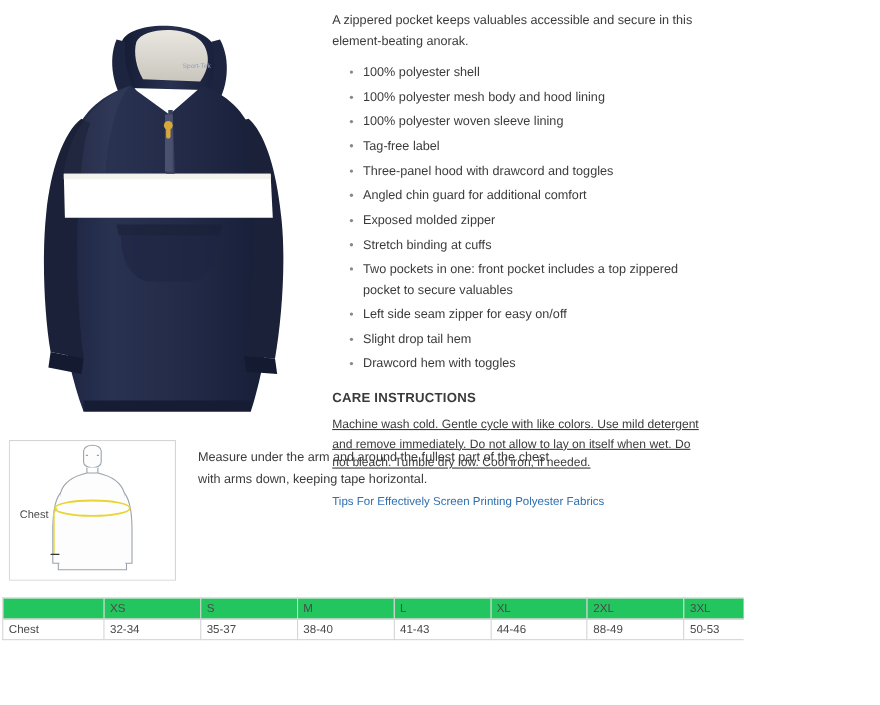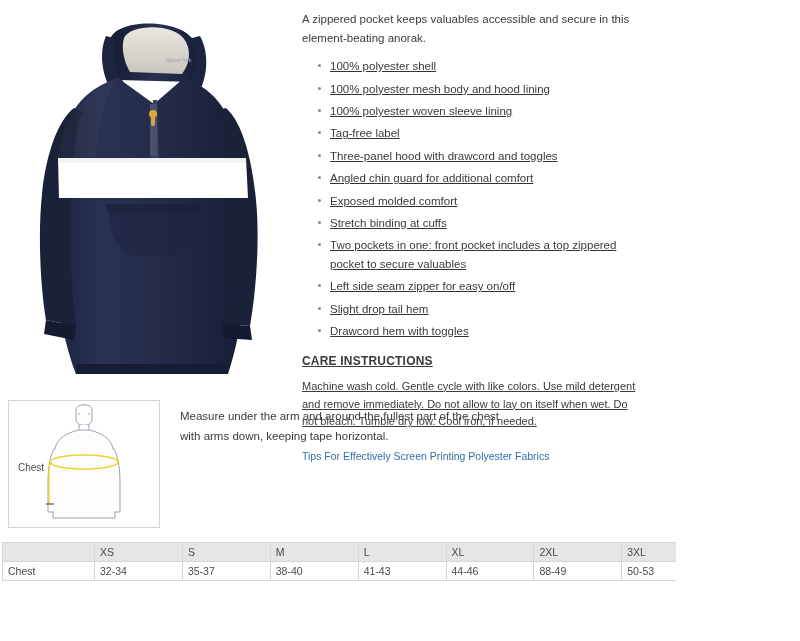--- a/index.html
+++ b/index.html
@@ -49,21 +49,20 @@
   .intro {
     margin: 0 0 10px 0;
     font-size: 11.5px;
     color: #3b3b3b;
     line-height: 1.62;
   }
   ul.features {
     margin: 0 0 12px 0;
     padding: 0 0 0 16px;
     list-style: none;
-    text-decoration: underline;
   }
   ul.features li {
     position: relative;
     padding: 0 0 0 12px;
     margin: 0 0 4px 0;
     font-size: 11.5px;
     color: #3b3b3b;
     line-height: 1.6;
   }
   ul.features li::before {
@@ -75,21 +74,20 @@
     height: 3px;
     background: #888;
     border-radius: 50%;
   }
   .care-title {
     font-size: 12px;
     font-weight: bold;
     color: #3b3b3b;
     margin: 6px 0 6px 0;
     letter-spacing: .2px;
-    text-decoration: underline;
   }
   .care-body {
     font-size: 11px;
     color: #3b3b3b;
     line-height: 1.62;
     margin: 0 0 16px 0;
     text-decoration: underline;
   }
   .tips-link {
     display: inline-block;
@@ -160,21 +158,21 @@
   table.sizes th, table.sizes td {
     border: 1px solid #d5d5d5;
     height: 19px;
     padding: 2px 5px;
     text-align: left;
     font-weight: normal;
   }
   table.sizes th:first-child, table.sizes td:first-child {
     width: 92px;
   }
-  table.sizes thead th { background: #e5e5e5; }
+  table.sizes thead th { background: #22c55e; }
 </style>
 </head>
 <body>
 
 <div class="page">
 
   <div class="top">
 
     <div class="product-photo-col">
       <div class="product-photo">
@@ -242,21 +240,21 @@
     <div class="details-col">
       <p class="intro">A zippered pocket keeps valuables accessible and secure in this element-beating anorak.</p>
 
       <ul class="features">
         <li>100% polyester shell</li>
         <li>100% polyester mesh body and hood lining</li>
         <li>100% polyester woven sleeve lining</li>
         <li>Tag-free label</li>
         <li>Three-panel hood with drawcord and toggles</li>
         <li>Angled chin guard for additional comfort</li>
-        <li>Exposed molded comfort</li>
+        <li>Exposed molded zipper</li>
         <li>Stretch binding at cuffs</li>
         <li>Two pockets in one: front pocket includes a top zippered pocket to secure valuables</li>
         <li>Left side seam zipper for easy on/off</li>
         <li>Slight drop tail hem</li>
         <li>Drawcord hem with toggles</li>
       </ul>
 
       <div class="care-title">CARE INSTRUCTIONS</div>
       <p class="care-body">Machine wash cold. Gentle cycle with like colors. Use mild detergent and remove immediately. Do not allow to lay on itself when wet. Do not bleach. Tumble dry low. Cool iron, if needed.</p>
 

